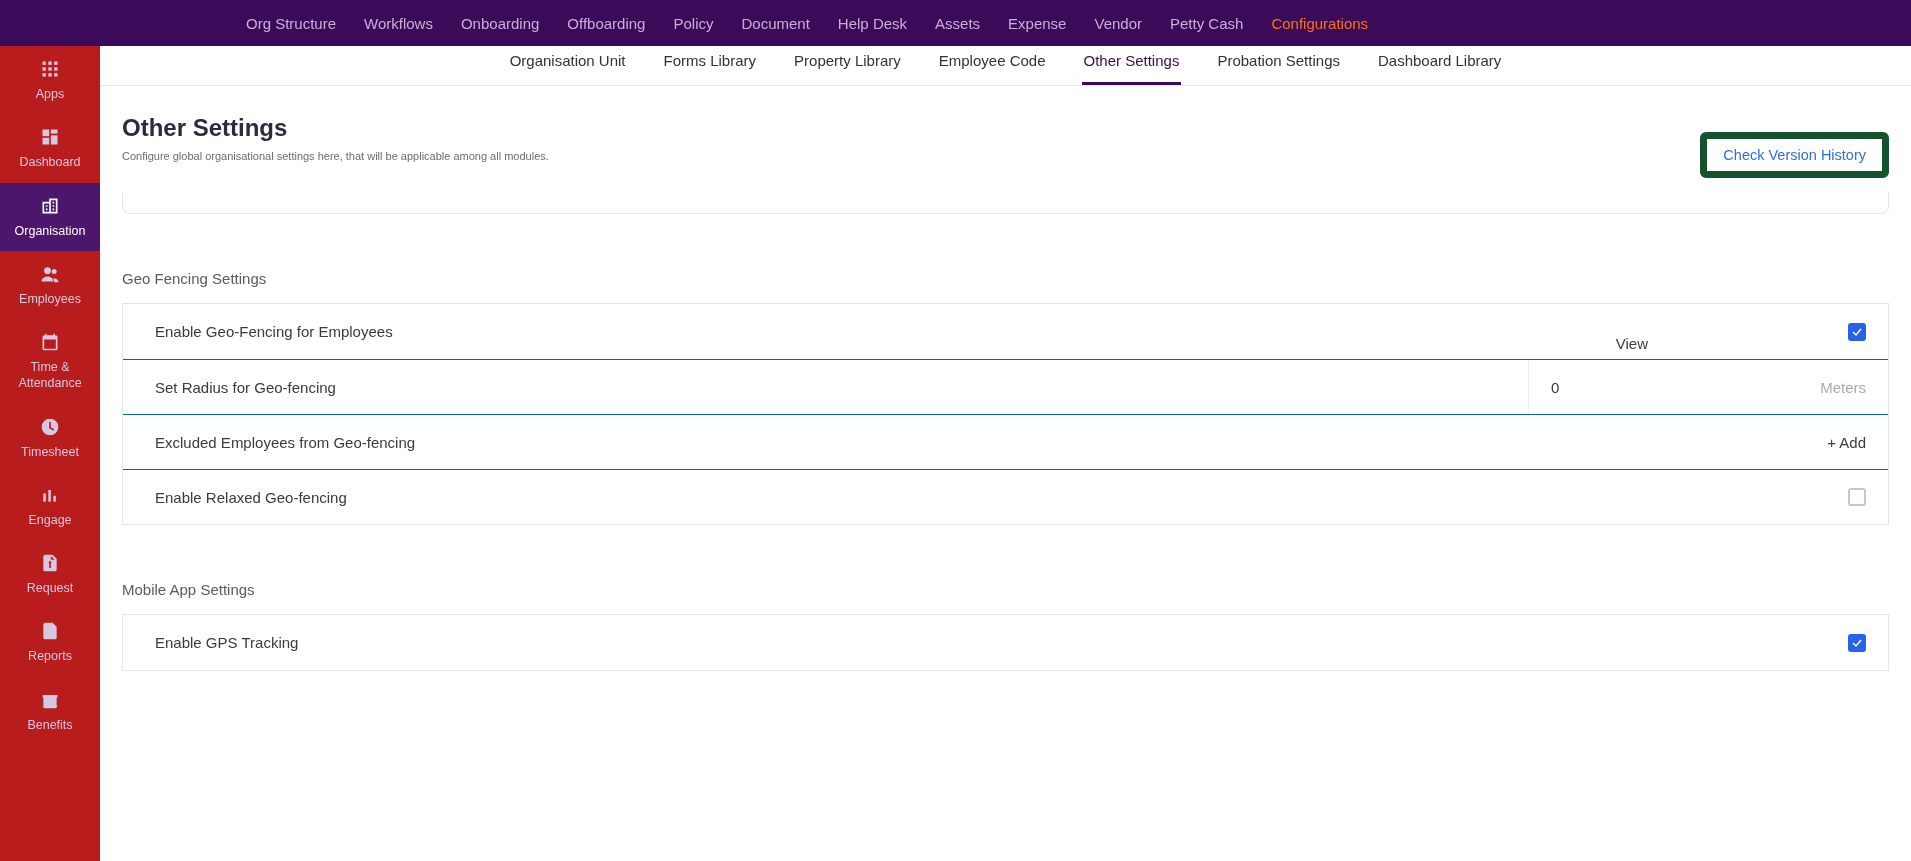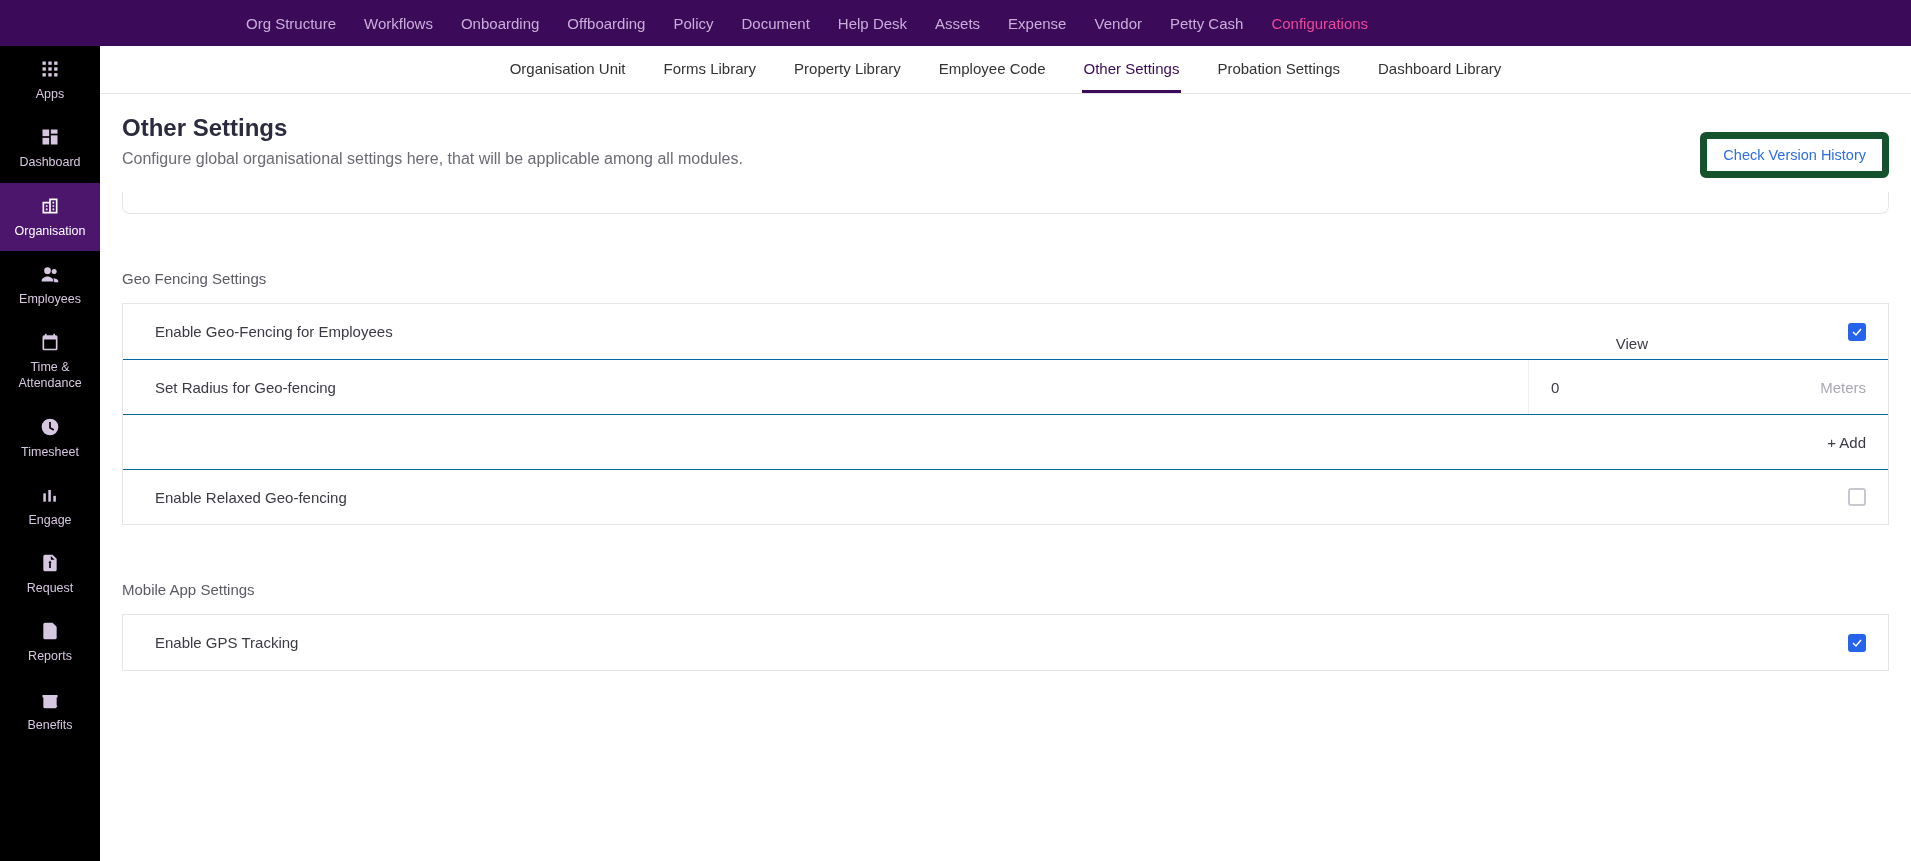--- a/index.html
+++ b/index.html
@@ -20,28 +20,28 @@
     gap: 28px;
     position: fixed;
     top: 0; left: 0; right: 0;
     z-index: 10;
   }
   .topbar-item {
     color: #caaeda;
     font-size: 15px;
     cursor: pointer;
   }
-  .topbar-item.active { color: #ec4899; font-weight: 500; }
+  .topbar-item.active { color: #f97316; font-weight: 500; }
 
   
   .sidebar {
     position: fixed;
     top: 0; left: 0; bottom: 0;
     width: 100px;
-    background: #000000;
+    background: #b91c1c;
     display: flex;
     flex-direction: column;
     padding-top: 46px;
     z-index: 5;
   }
   .sidebar-item {
     width: 100%;
     display: flex;
     flex-direction: column;
     align-items: center;
@@ -57,21 +57,21 @@
   .sidebar-item .icon {
     width: 22px; height: 22px;
     margin-bottom: 6px;
     display: flex; align-items: center; justify-content: center;
   }
   .sidebar-item .icon svg { fill: currentColor; }
 
   
   .subnav {
     position: fixed;
-    top: 46px; left: 100px; right: 0;
+    top: 38px; left: 100px; right: 0;
     height: 48px;
     background: #ffffff;
     border-bottom: 1px solid #e5e5e8;
     display: flex;
     align-items: stretch;
     justify-content: center;
     gap: 34px;
     z-index: 4;
   }
   .subnav-item {
@@ -103,21 +103,21 @@
     align-items: flex-start;
     margin-top: 20px;
   }
   .page-title {
     font-size: 24px;
     font-weight: 700;
     color: #2b2b40;
     margin-bottom: 8px;
   }
   .page-desc {
-    font-size: 16px;
+    font-size: 11px;
     color: #6b6b75;
   }
   .history-btn {
     border: 7px solid #14532d;
     background: #ffffff;
     color: #2f6fd6;
     font-size: 14.5px;
     padding: 8px 16px;
     border-radius: 6px;
     cursor: pointer;
@@ -354,20 +354,21 @@
       </span>
     </div>
     <div class="row" style="padding-right:0;">
       <span class="row-label">Set Radius for Geo-fencing</span>
       <div class="row-right-fixed">
         <span class="radius-value">0</span>
         <span class="radius-unit" style="margin-right:22px;">Meters</span>
       </div>
     </div>
     <div class="row">
+      <span class="row-label">Excluded Employees from Geo-fencing</span>
       <span class="add-link">+ Add</span>
     </div>
     <div class="row">
       <span class="row-label">Enable Relaxed Geo-fencing</span>
       <span class="checkbox">
         
       </span>
     </div>
   </div>
 

